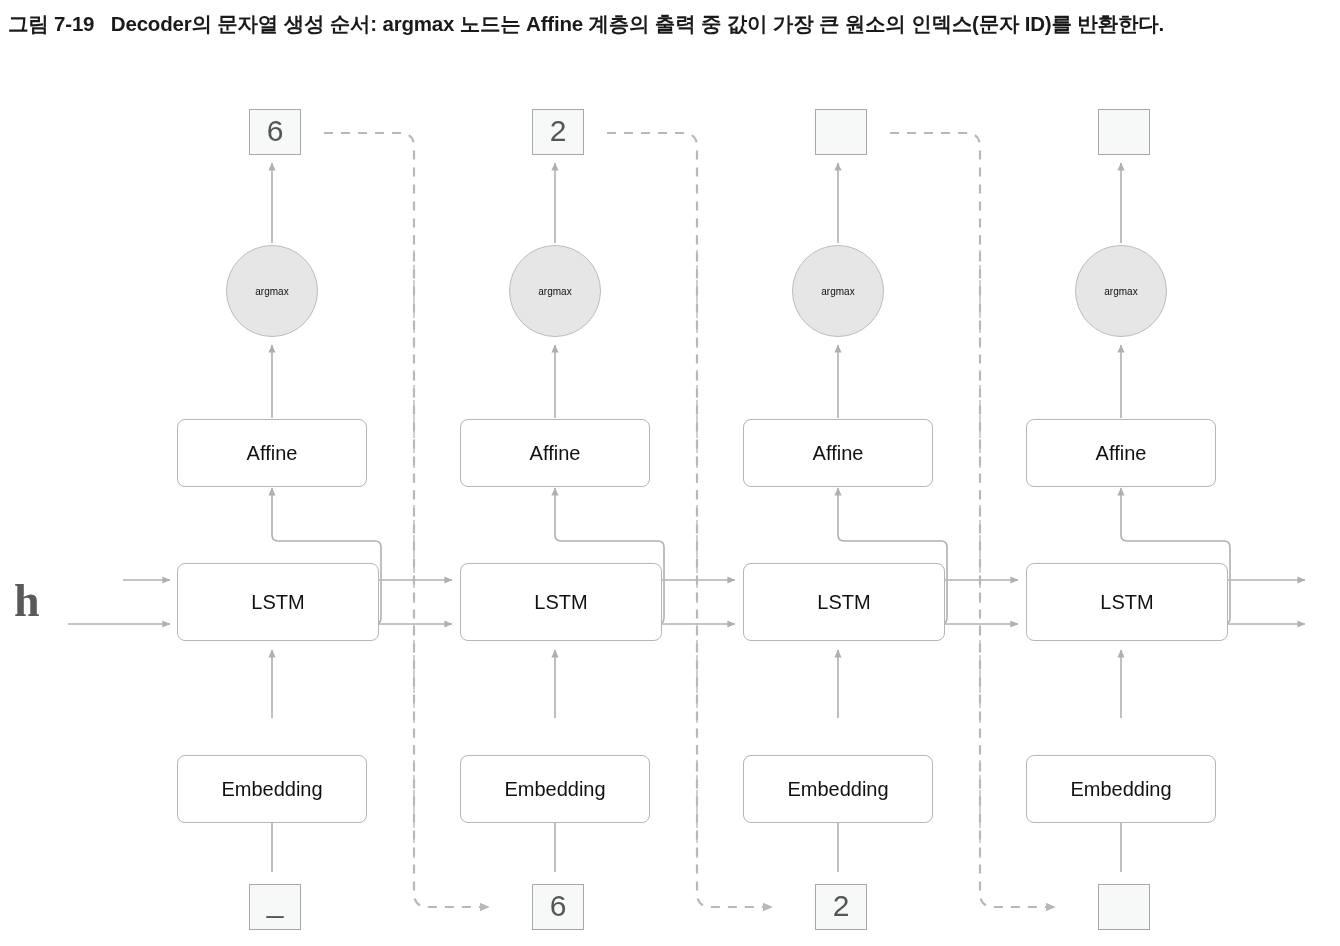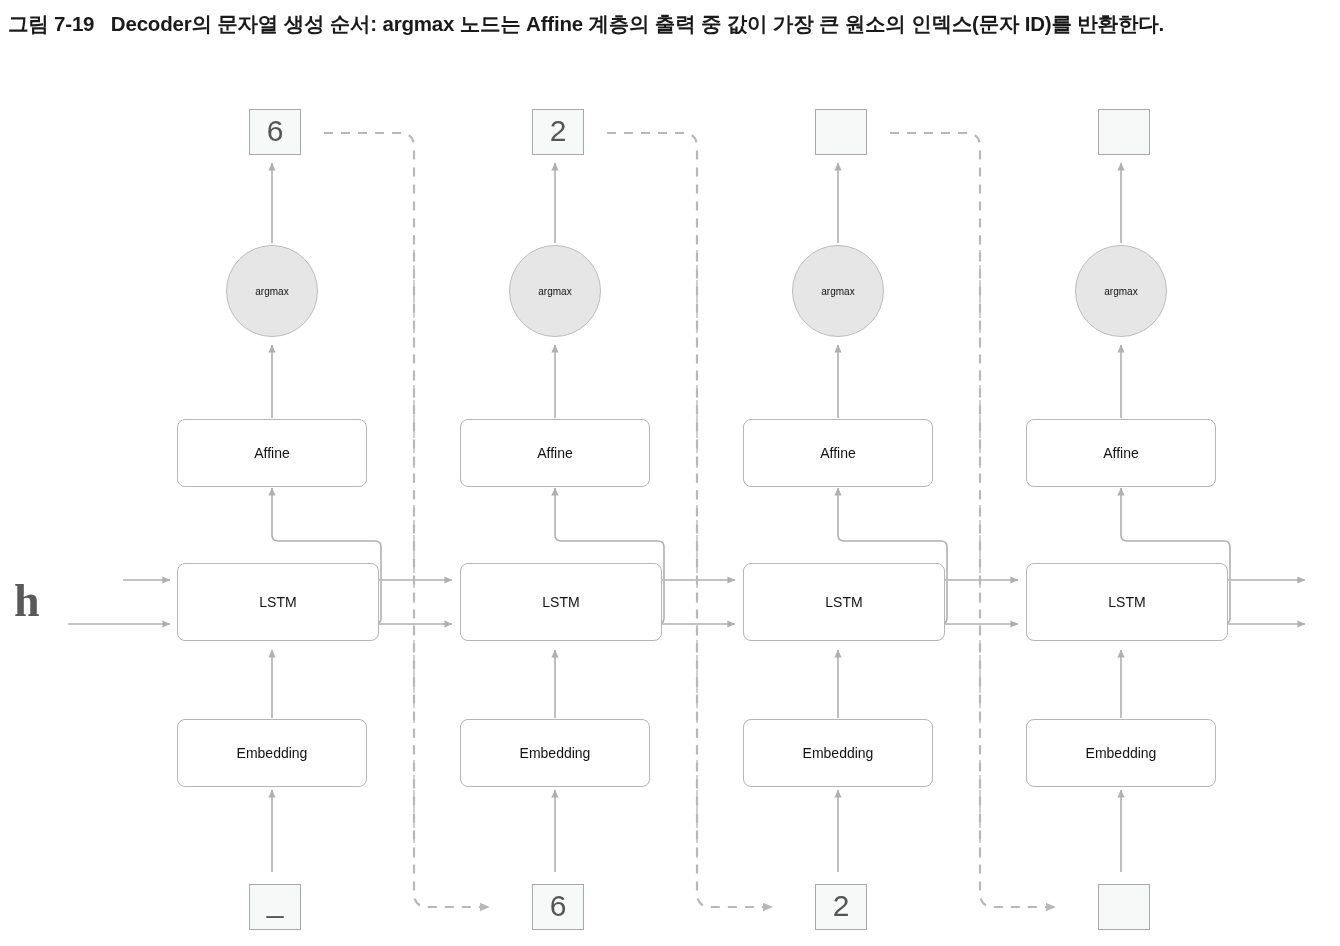--- a/index.html
+++ b/index.html
@@ -24,24 +24,24 @@
   .iobox{width:52px;height:46px;background:#f7f9f8;border:1px solid #a8a8a8;
          font-size:30px;color:#555555;font-weight:400;line-height:1;
          padding-bottom:3px;}
   .iobox.blank{color:transparent;}
   .iobox.underscore{font-size:30px;padding-bottom:10px;}
 
   .argmax{width:92px;height:92px;border-radius:50%;background:#e6e6e6;
           border:1px solid #bdbdbd;font-size:10px;color:#111;}
 
   .layerbox{border:1px solid #b6b6b6;border-radius:8px;background:#ffffff;
-            font-size:14px;color:#111;}
+            font-size:20px;color:#111;}
   .layerbox.affine{width:190px;height:68px;}
   .layerbox.lstm{width:202px;height:78px;}
-  .layerbox.embedding{width:190px;height:68px;}
+  .layerbox.embedding{width:190px;height:68px;margin-top:36px;}
 
   .hlabel{position:absolute;font-family:"Liberation Serif","DejaVu Serif",serif;
           font-weight:bold;font-size:46px;color:#5a5a5a;line-height:1;}
 </style>
 </head>
 <body>
 
 <div id="caption">
   <span class="cap-num">그림 7-19</span>
   &nbsp;&nbsp;<span class="cap-body">Decoder의 문자열 생성 순서: argmax 노드는 Affine 계층의 출력 중 값이 가장 큰 원소의 인덱스(문자 ID)를 반환한다.</span>

